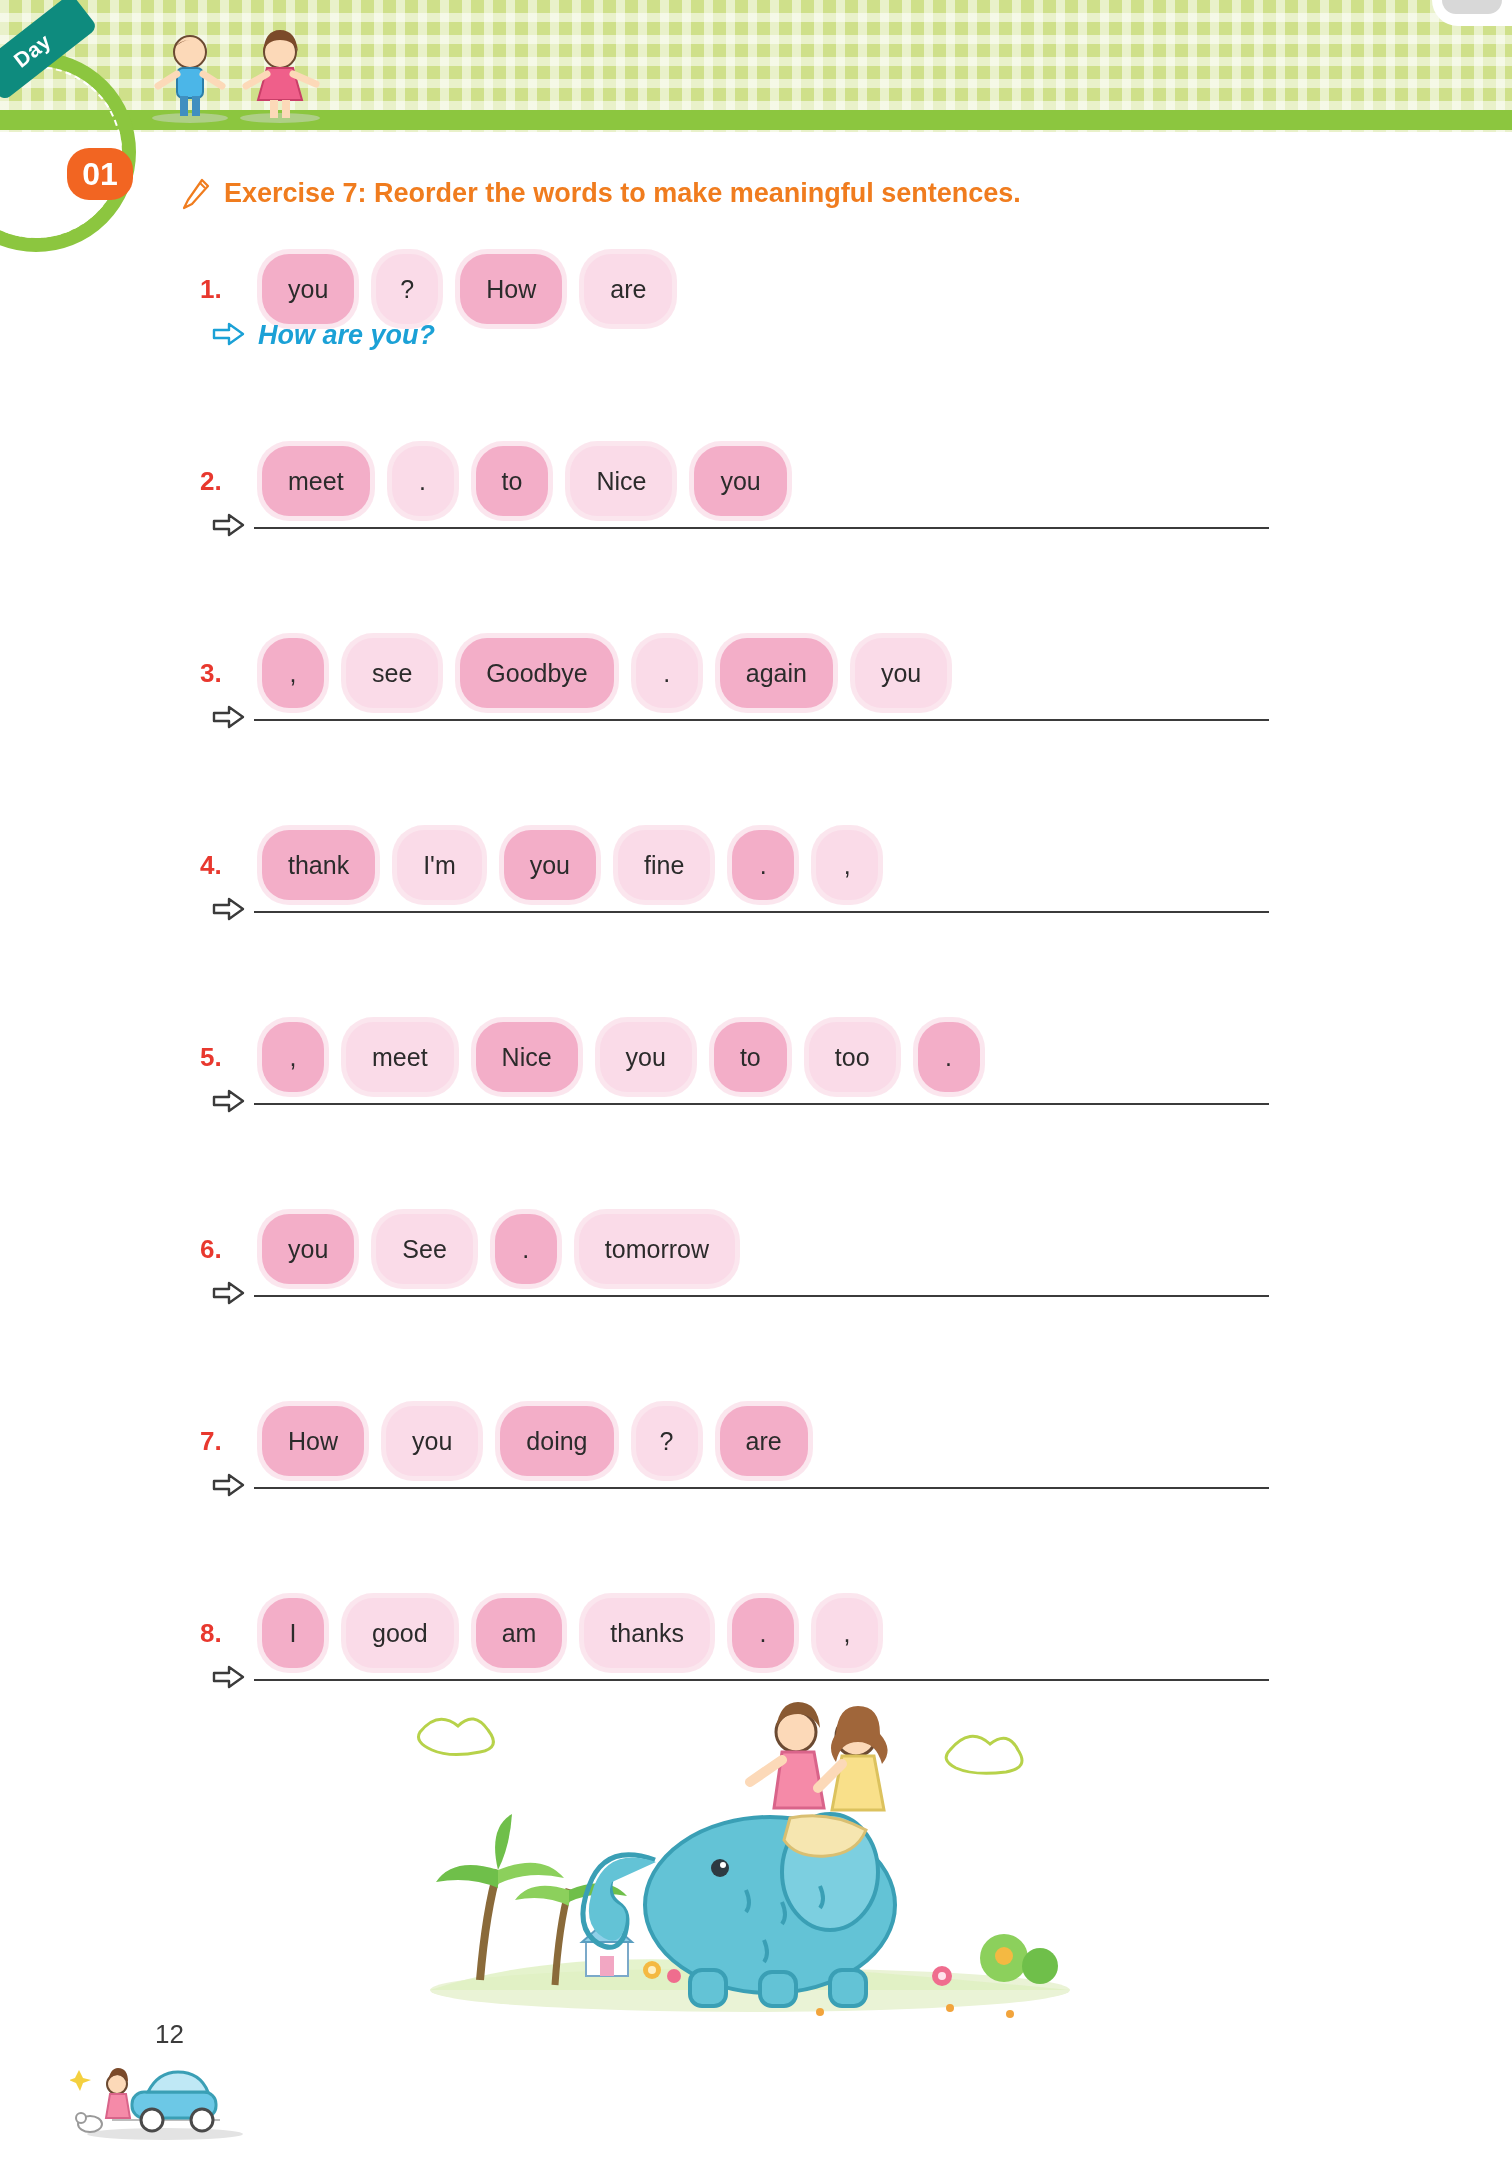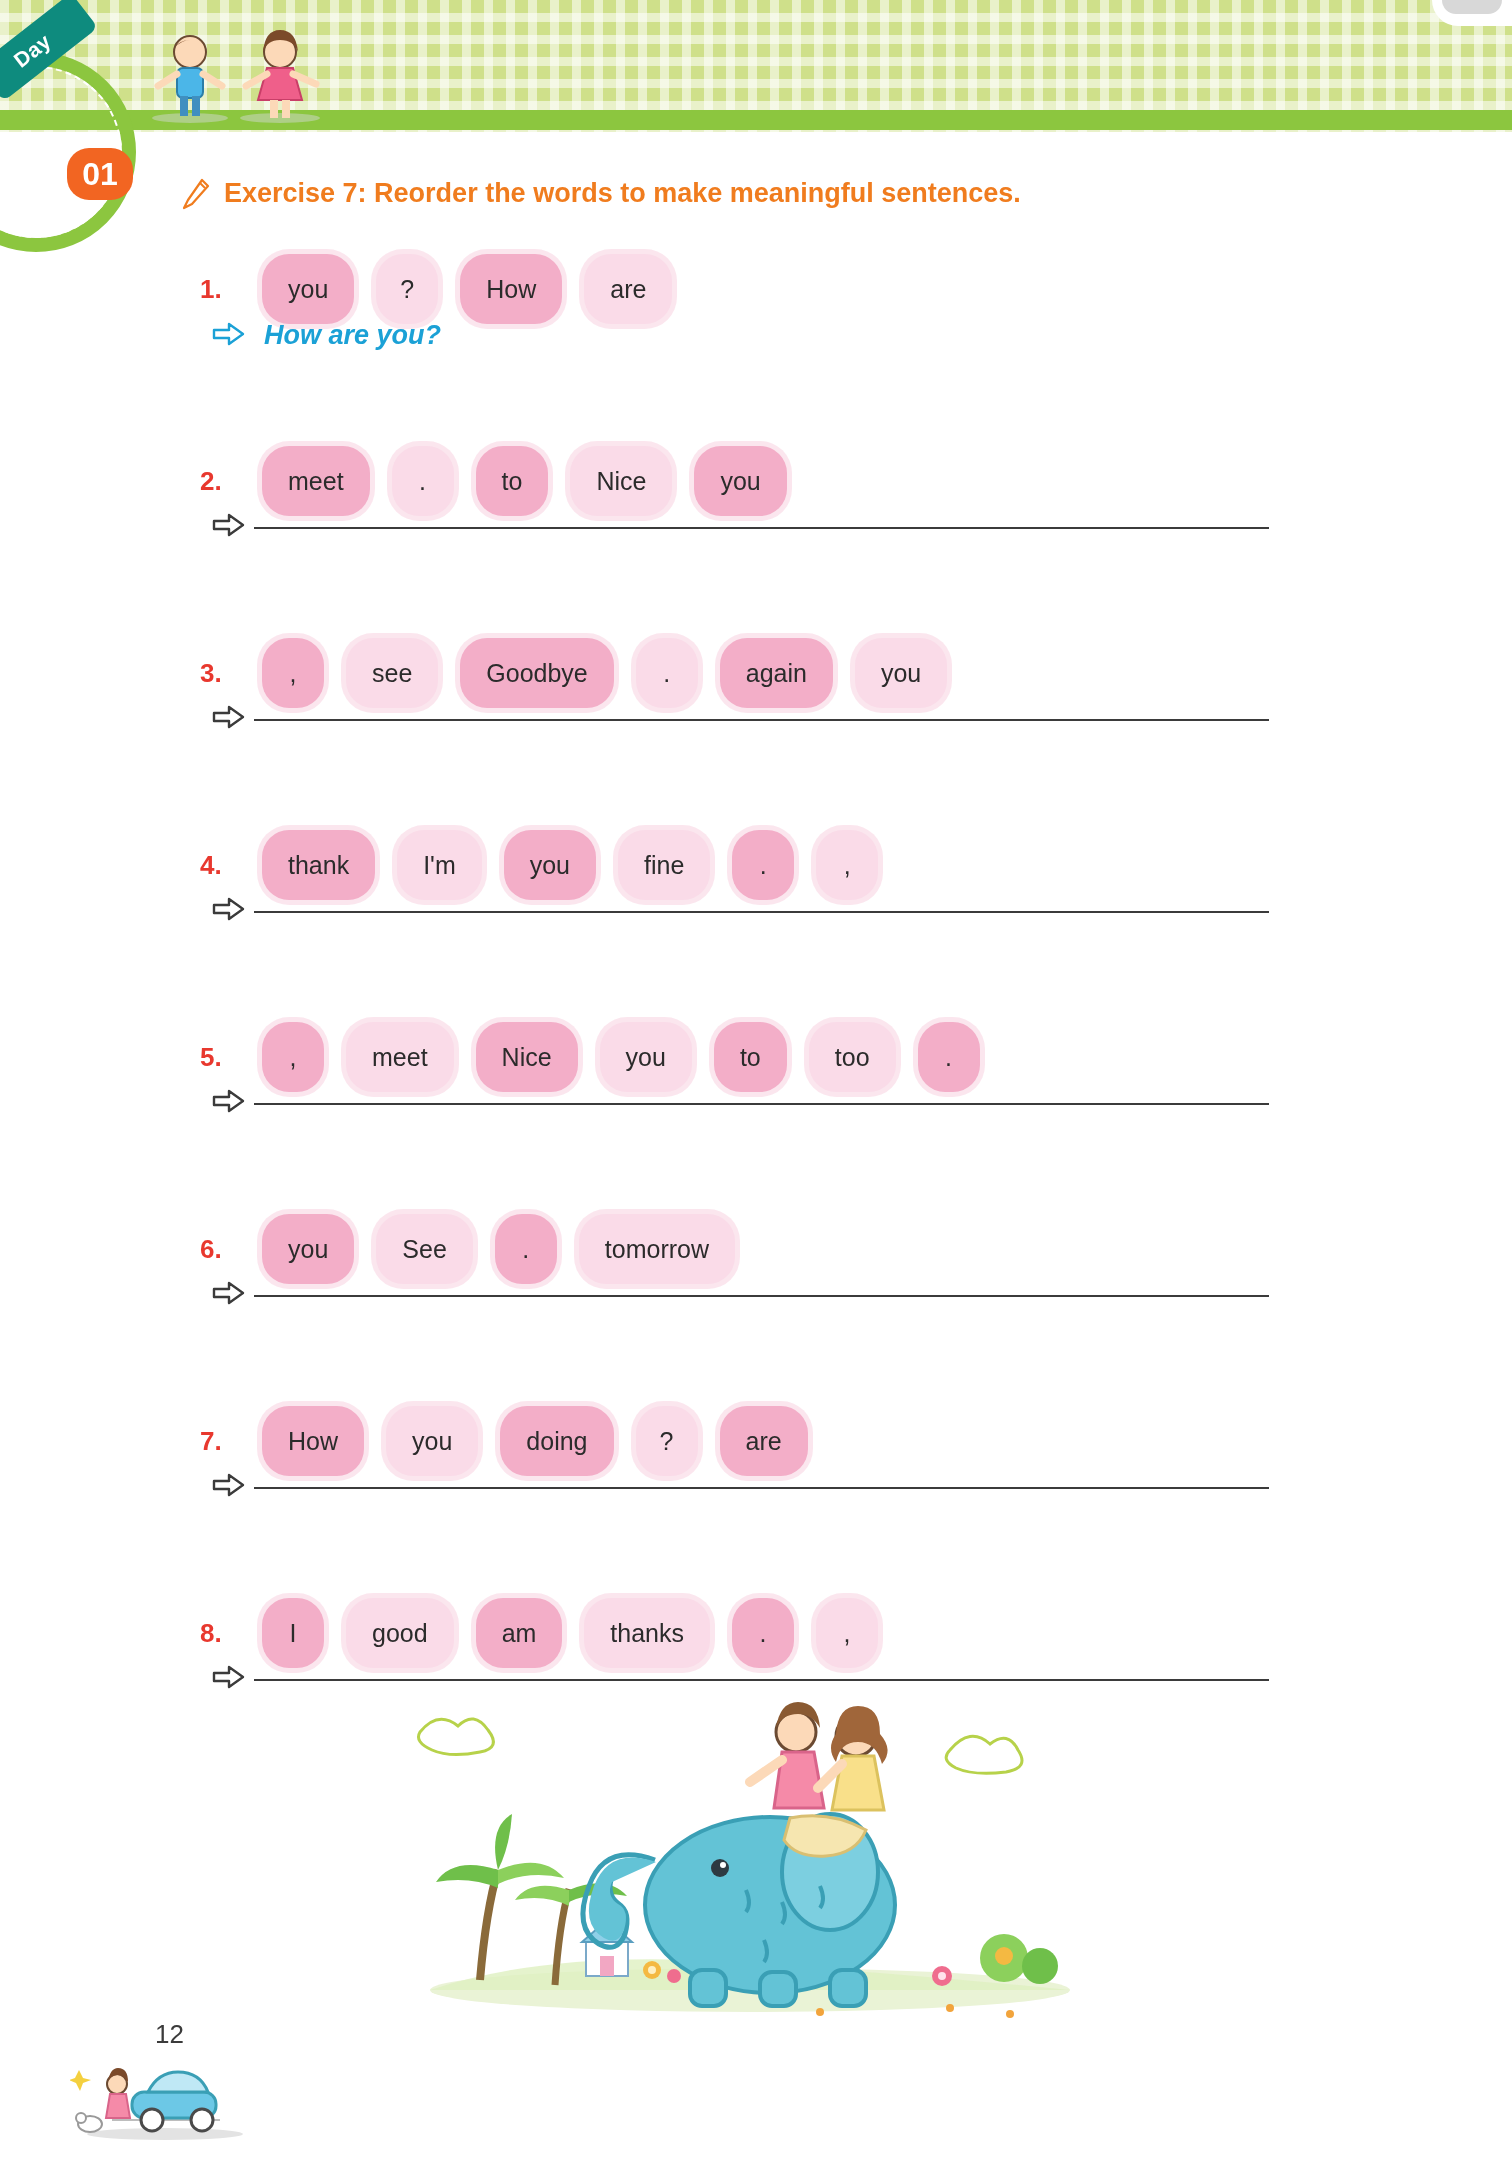--- a/index.html
+++ b/index.html
@@ -173,21 +173,21 @@
   .ans-line {
     width: 1015px;
     border-bottom: 2px solid #3b3b3b;
     height: 2px;
   }
   .ans-filled {
     color: #1ba1d6;
     font-style: italic;
     font-weight: bold;
     font-size: 27px;
-    margin-left: 10px;
+    margin-left: 4px;
   }
 
   
   .art { position: absolute; }
 
   .page-number {
     position: absolute;
     left: 155px; top: 2008px;
     font-size: 26px;
     color: #3b3b3b;

